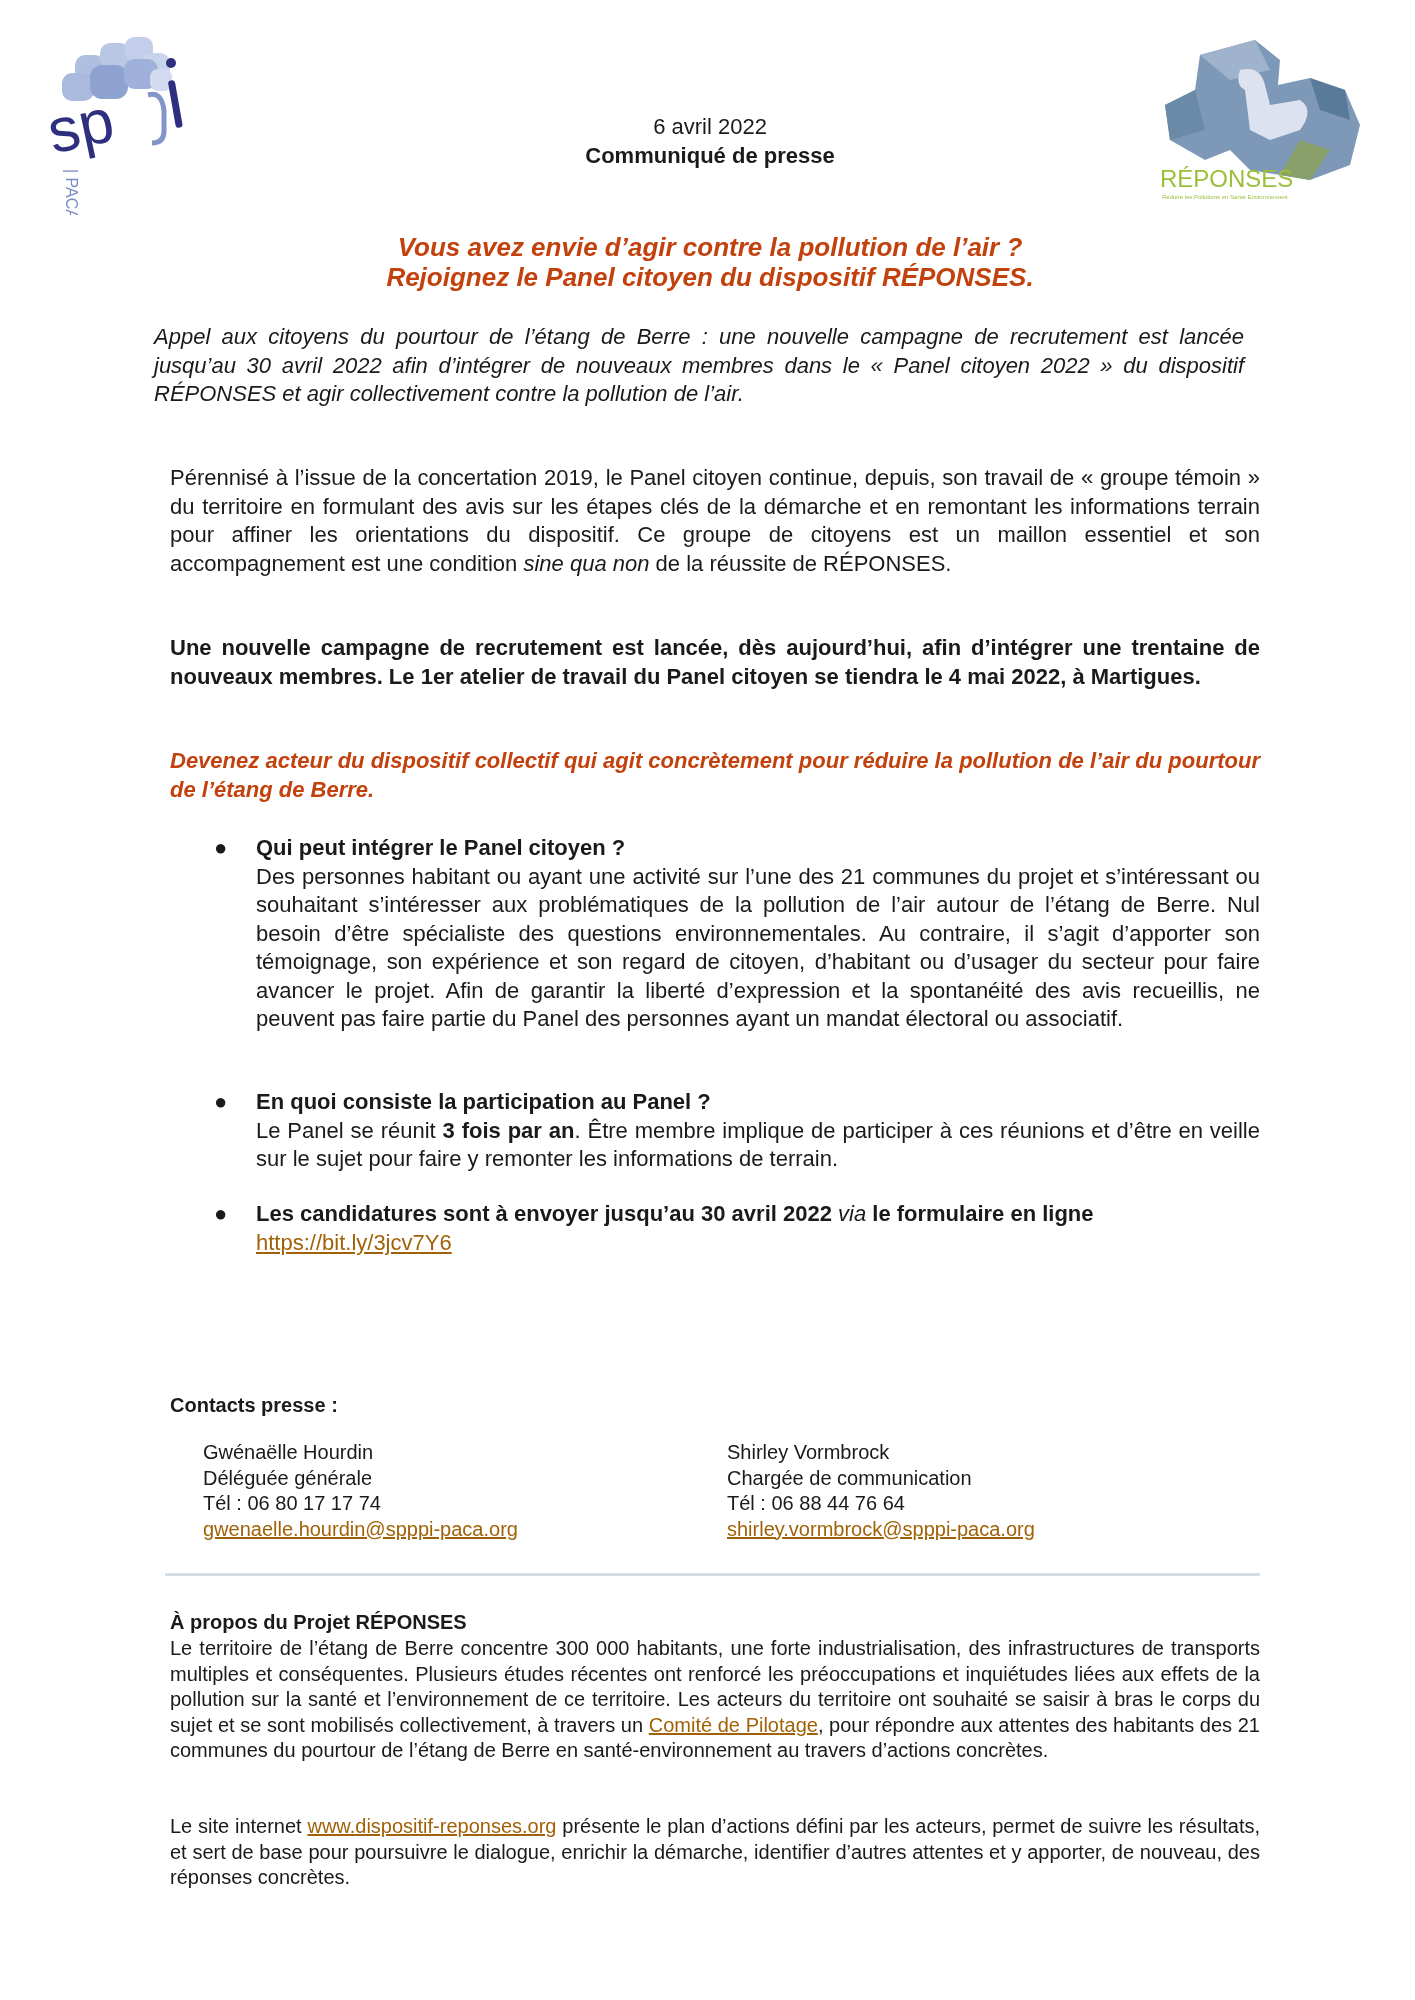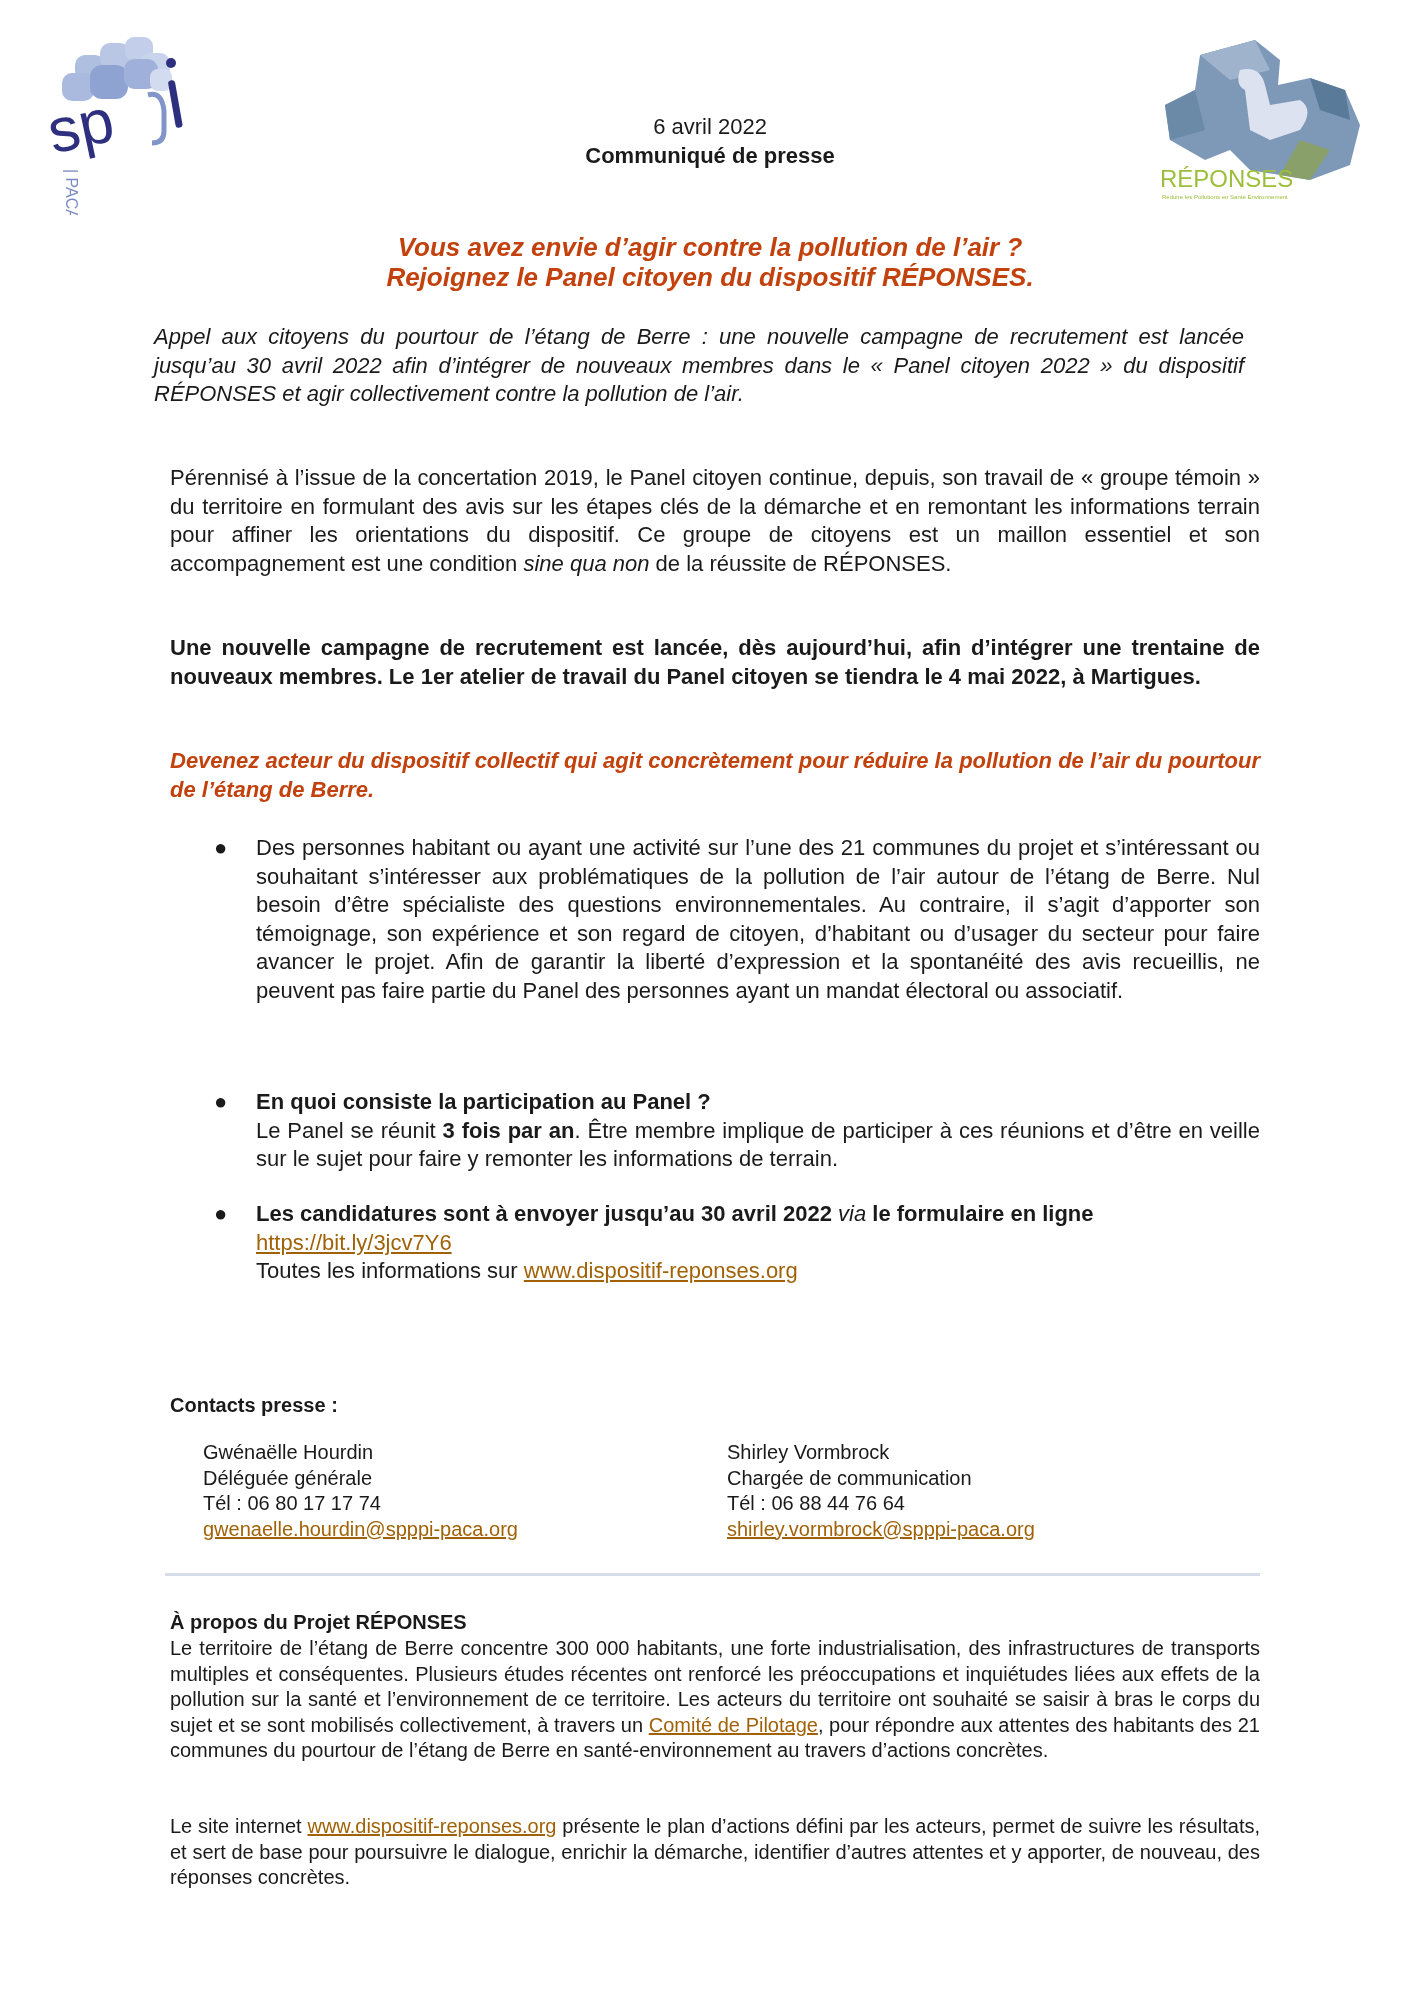--- a/index.html
+++ b/index.html
@@ -63,34 +63,34 @@
 <div class="abs txt ital just" style="left:154px;top:323px;width:1090px;">Appel aux citoyens du pourtour de l’étang de Berre : une nouvelle campagne de recrutement est lancée jusqu’au 30 avril 2022 afin d’intégrer de nouveaux membres dans le « Panel citoyen 2022 » du dispositif RÉPONSES et agir collectivement contre la pollution de l’air.</div>
 
 <div class="abs txt just" style="left:170px;top:464px;width:1090px;"><span>Pérennisé à l’issue de la concertation 2019, le Panel citoyen continue, depuis, son travail de « groupe témoin » du territoire en formulant des avis sur les étapes clés de la démarche et en remontant les informations terrain pour affiner les orientations du dispositif. Ce groupe de citoyens est un maillon essentiel et son accompagnement est une condition </span><span class="ital">sine qua non</span><span> de la réussite de RÉPONSES.</span></div>
 
 <div class="abs txt bold just" style="left:170px;top:634px;width:1090px;">Une nouvelle campagne de recrutement est lancée, dès aujourd’hui, afin d’intégrer une trentaine de nouveaux membres. Le 1er atelier de travail du Panel citoyen se tiendra le 4 mai 2022, à Martigues.</div>
 
 <div class="abs txt bold blue just" style="left:170px;top:747px;width:1090px;">Devenez acteur du dispositif collectif qui agit concrètement pour réduire la pollution de l’air du pourtour de l’étang de Berre.</div>
 
 <div class="abs txt" style="left:256px;top:834px;width:1004px;">
   <span class="bullet">●</span>
+  <div class="bold">Qui peut intégrer le Panel citoyen ?</div>
   <div class="just">Des personnes habitant ou ayant une activité sur l’une des 21 communes du projet et s’intéressant ou souhaitant s’intéresser aux problématiques de la pollution de l’air autour de l’étang de Berre. Nul besoin d’être spécialiste des questions environnementales. Au contraire, il s’agit d’apporter son témoignage, son expérience et son regard de citoyen, d’habitant ou d’usager du secteur pour faire avancer le projet. Afin de garantir la liberté d’expression et la spontanéité des avis recueillis, ne peuvent pas faire partie du Panel des personnes ayant un mandat électoral ou associatif.</div>
 </div>
 
 <div class="abs txt" style="left:256px;top:1088px;width:1004px;">
   <span class="bullet">●</span>
   <div class="bold">En quoi consiste la participation au Panel ?</div>
   <div class="just"><span>Le Panel se réunit </span><span class="bold">3 fois par an</span><span>. Être membre implique de participer à ces réunions et d’être en veille sur le sujet pour faire y remonter les informations de terrain.</span></div>
 </div>
 
 <div class="abs txt" style="left:256px;top:1200px;width:1004px;">
   <span class="bullet">●</span>
   <div class="bold"><span>Les candidatures sont à envoyer jusqu’au 30 avril 2022 </span><span class="ital" style="font-weight:normal">via</span><span> le formulaire en ligne</span></div>
   <div><a class="lnk" href="#">https://bit.ly/3jcv7Y6</a></div>
-  <div><span>Toutes les informations sur </span><a class="lnk" href="#">www.dispositif-reponses.org</a></div>
 </div>
 
 <div class="abs bold" style="left:170px;top:1392px;font-size:20px;line-height:26px;">Contacts presse :</div>
 
 <div class="abs" style="left:183px;top:1440px;font-size:20px;line-height:25.5px;margin-left:20px;">
   <div>Gwénaëlle Hourdin</div>
   <div>Déléguée générale</div>
   <div>Tél : 06 80 17 17 74</div>
   <div><a class="lnk" href="#">gwenaelle.hourdin@spppi-paca.org</a></div>
 </div>

